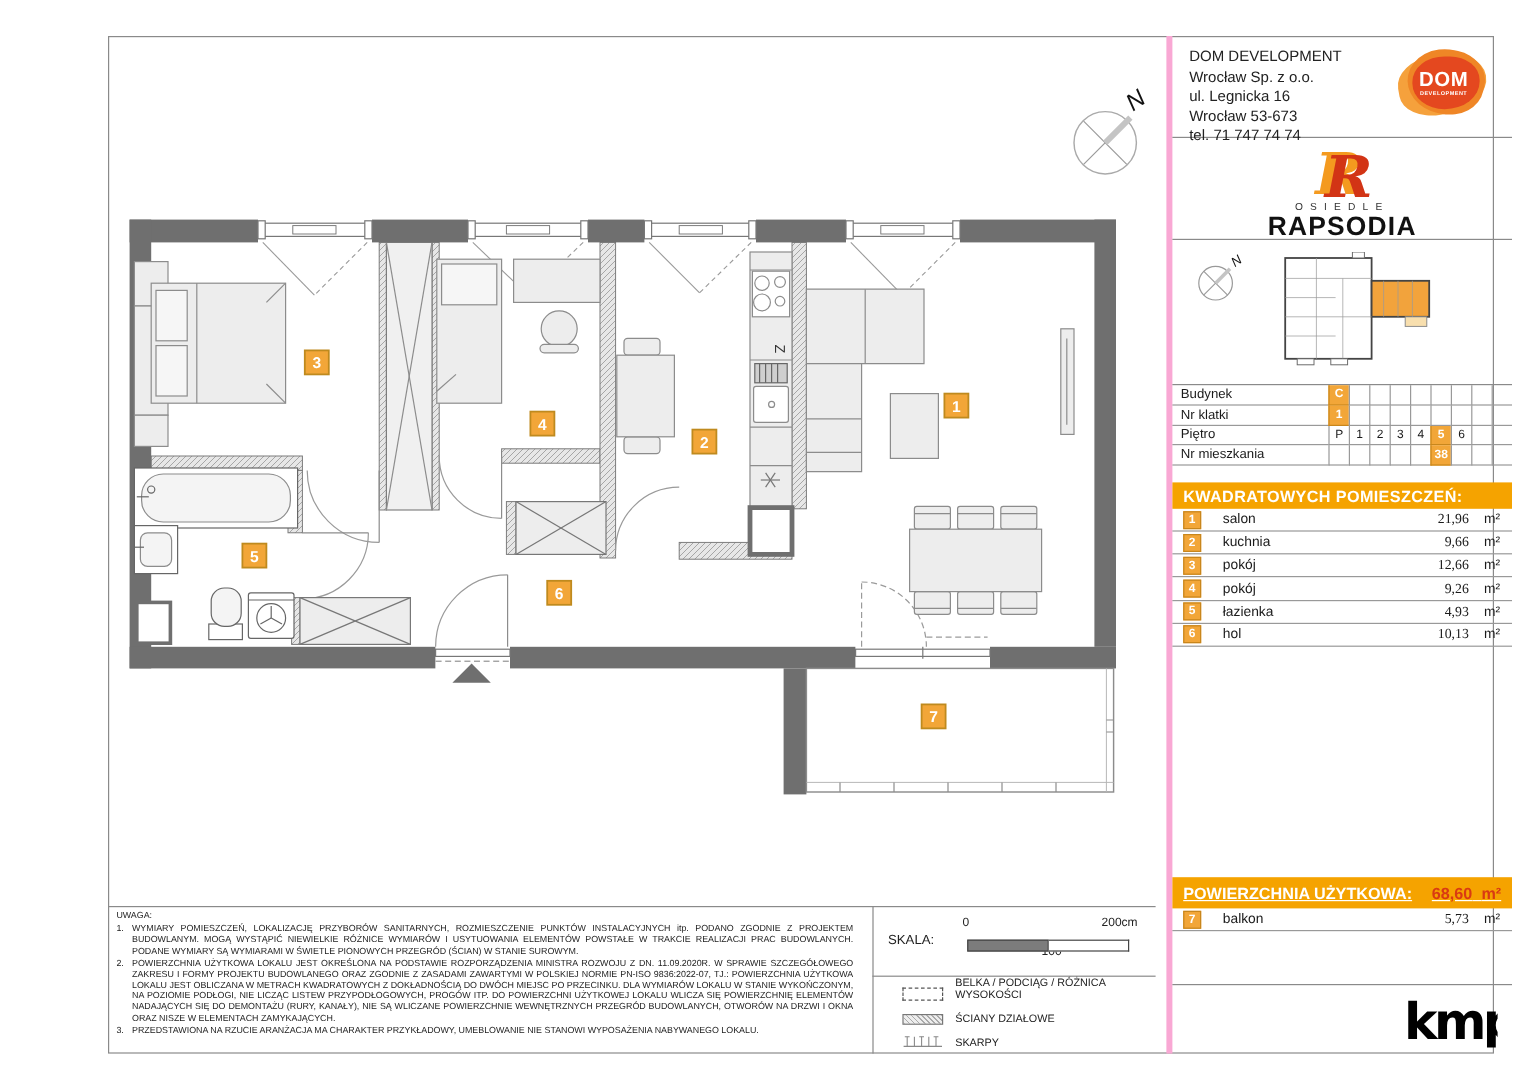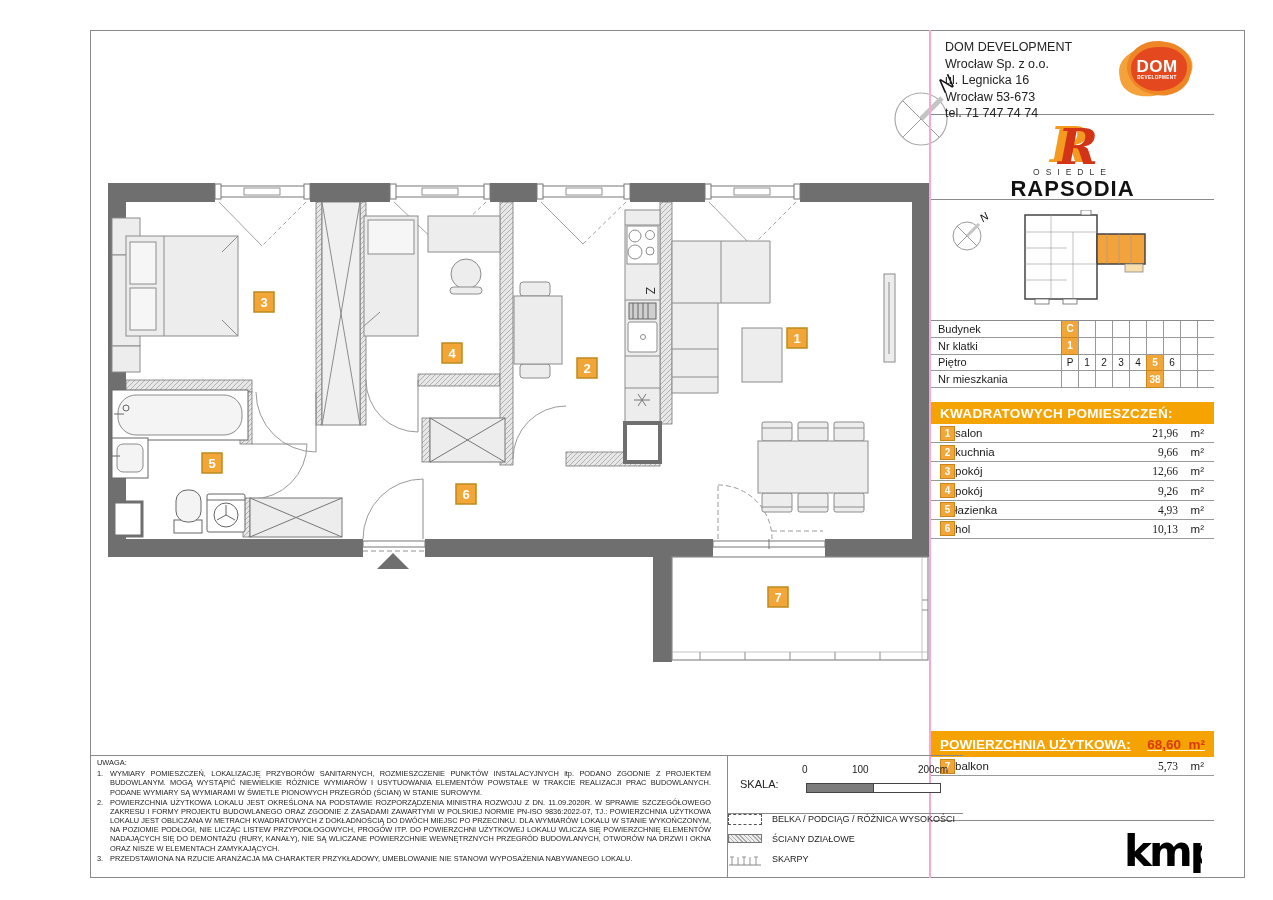--- a/index.html
+++ b/index.html
@@ -5,22 +5,22 @@
   html,body{margin:0;padding:0;background:#fff;}
   .sheet{position:relative;width:1273px;height:900px;background:#fff;
          font-family:"Liberation Sans",sans-serif;color:#1a1a1a;overflow:hidden;}
   .frame{position:absolute;left:90px;top:30px;width:1155px;height:848px;
          border:1px solid #8a8a8a;box-sizing:border-box;}
   .abs{position:absolute;}
   .hline{position:absolute;background:#8a8a8a;height:1px;}
   .vline{position:absolute;background:#8a8a8a;width:1px;}
 
   
-  .right-panel{position:absolute;left:929px;top:30px;width:260px;height:848px;
-               border-left:2px solid #f9a8d4;box-sizing:border-box;}
+  .right-panel{position:absolute;left:972px;top:30px;width:260px;height:848px;
+               border-left:5px solid #f9a8d4;box-sizing:border-box;}
   .sec{position:absolute;left:0;width:283px;box-sizing:border-box;}
   .sec-company{top:0;height:85px;border-bottom:1px solid #8a8a8a;}
   .company-text{position:absolute;left:14px;top:9px;font-size:12.5px;line-height:1.32;color:#222;}
   .dom-logo{position:absolute;left:186px;top:9px;width:80px;height:62px;}
   .dom-blob{position:absolute;border-radius:48% 52% 55% 45%;}
   .dom-b1{left:2px;top:6px;width:74px;height:50px;background:#F5A13C;transform:rotate(-10deg);}
   .dom-b2{left:10px;top:2px;width:64px;height:54px;background:#EF8626;transform:rotate(12deg);border-radius:55% 45% 50% 50%;}
   .dom-b3{left:14px;top:8px;width:56px;height:44px;background:#E4481F;border-radius:50% 46% 54% 50%;}
   .dom-txt{position:absolute;left:0;top:18px;width:80px;text-align:center;color:#fff;
            font-weight:bold;font-size:17px;letter-spacing:.5px;}
@@ -40,21 +40,21 @@
   .ut-hl{background:#F2A638;color:#fff;font-weight:bold;border-color:#C8861C;}
   .orange-bar{background:#F5A300;color:#fff;font-weight:bold;display:flex;align-items:center;
               padding:0 9px;box-sizing:border-box;}
   .sec-rooms-header{top:372px;height:22px;font-size:13.5px;letter-spacing:.3px;}
   .sec-rooms{top:394px;height:115px;}
   .room-row{height:19.16px;border-bottom:1px solid #999;display:flex;align-items:center;
             padding:0 10px 0 9px;box-sizing:border-box;font-size:11.5px;}
   .badge{width:15px;height:15px;background:#F2A638;border:1px solid #C8861C;color:#fff;
          font-size:10px;font-weight:bold;display:flex;align-items:center;justify-content:center;
          box-sizing:border-box;flex:0 0 auto;}
-  .room-name{flex:1;}
+  .room-name{margin-left:18px;flex:1;}
   .room-area{width:46px;text-align:right;font-family:Liberation Serif, serif;}
   .room-unit{width:26px;text-align:right;}
   .sec-total{top:701px;height:26px;font-size:13.5px;justify-content:space-between;text-decoration:underline;}
   .total-value{color:#D93A12;}
   .sec-balkon{top:727px;height:19px;border-bottom:1px solid #999;display:flex;align-items:center;
               padding:0 10px 0 9px;box-sizing:border-box;font-size:11.5px;}
   .sec-kmp{top:790px;height:58px;border-top:1px solid #8a8a8a;}
   .kmp-text{position:absolute;left:38px;top:11px;}
   .kmp-name{font-size:10px;font-weight:bold;color:#111;}
   .kmp-addr{font-size:9px;color:#444;line-height:1.3;margin-top:2px;}
@@ -66,21 +66,21 @@
   .note-item{display:flex;margin-bottom:1px;}
   .note-num{width:13px;flex:0 0 auto;}
   .note-txt{flex:1;text-align:justify;}
   .scale-box{position:absolute;left:728px;top:756px;width:233px;height:57px;}
   .scale-label{position:absolute;left:12px;top:22px;font-size:11px;color:#222;}
   .scale-ticks{position:absolute;left:74px;top:8px;width:150px;font-size:10px;color:#222;}
   .scale-bar{position:absolute;left:78px;top:27px;display:flex;}
   .sb-dark{width:66px;height:8px;background:#7c7c7c;border:1px solid #444;}
   .sb-light{width:66px;height:8px;background:#fff;border:1px solid #444;border-left:none;}
   .legend-box{position:absolute;left:728px;top:814px;width:233px;height:63px;font-size:9px;color:#222;}
-  .legend-row{display:flex;align-items:flex-start;height:20px;}
+  .legend-row{display:flex;align-items:flex-end;height:20px;margin-left:24px;}
   .legend-icon{width:36px;margin-right:8px;flex:0 0 auto;display:flex;justify-content:flex-start;}
   .icon-belka{width:32px;height:9px;border:1px dashed #555;background:#fff;}
   .icon-sciany{width:32px;height:7px;border:1px solid #777;
      background:repeating-linear-gradient(45deg,#aaa 0 1px,#eee 1px 3px);}
 </style>
 </head>
 <body>
 
 <div class="sheet">
   <div class="frame"></div>
@@ -541,21 +541,21 @@
     <div class="note-item">
       <span class="note-num">3.</span>
       <span class="note-txt">PRZEDSTAWIONA NA RZUCIE ARANŻACJA MA CHARAKTER PRZYKŁADOWY, UMEBLOWANIE NIE STANOWI WYPOSAŻENIA NABYWANEGO LOKALU.</span>
     </div>
   </div>
 
   <div class="scale-box">
     <div class="scale-label">SKALA:</div>
     <div class="scale-ticks">
       <span style="position:absolute;left:0;">0</span>
-      <span style="position:absolute;left:50px;">100</span>
+      <span style="position:absolute;left:66px;margin-top:24px;">100</span>
       <span style="position:absolute;left:116px;">200cm</span>
     </div>
     <div class="scale-bar">
       <div class="sb-dark"></div>
         <div class="sb-light"></div>
     </div>
   </div>
 
   <div class="legend-box">
     <div class="legend-row">

